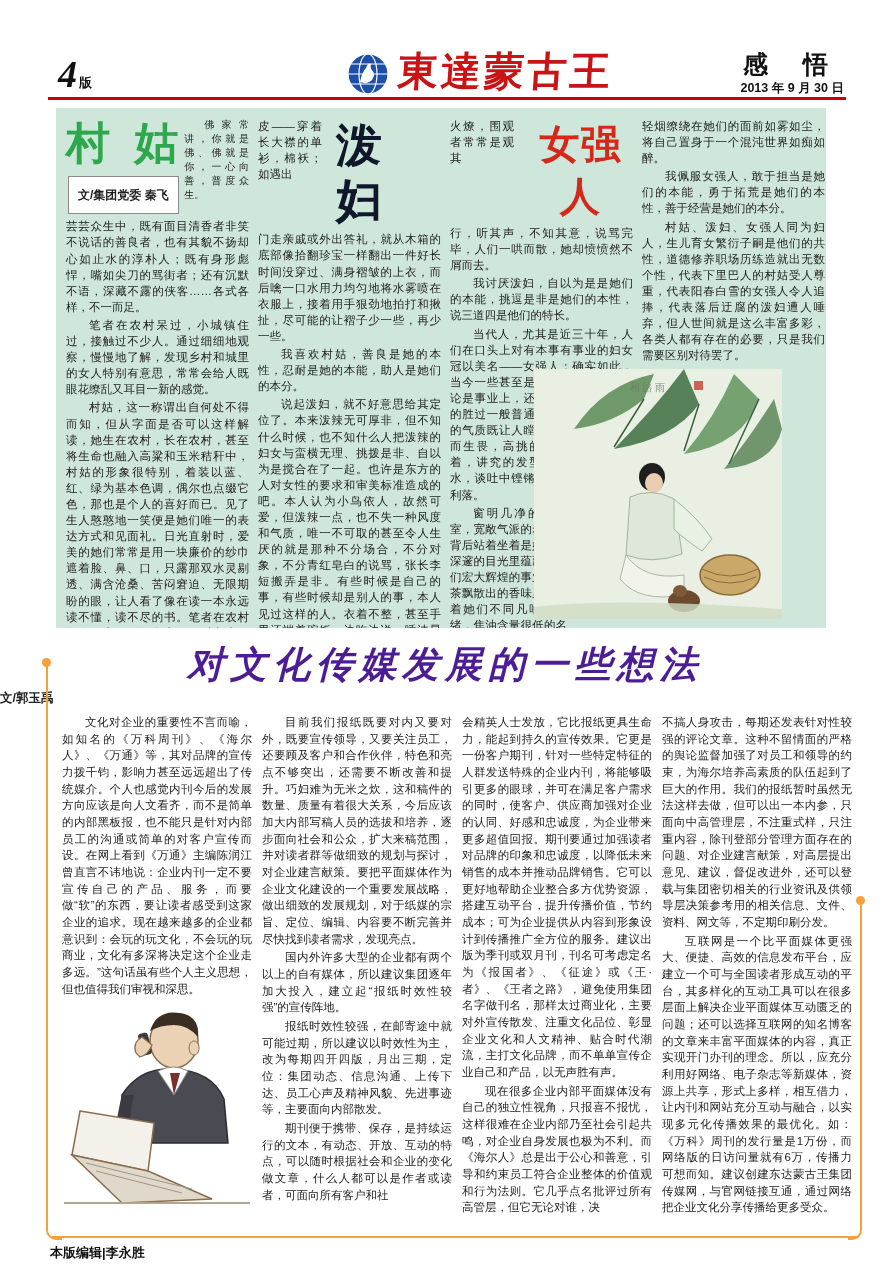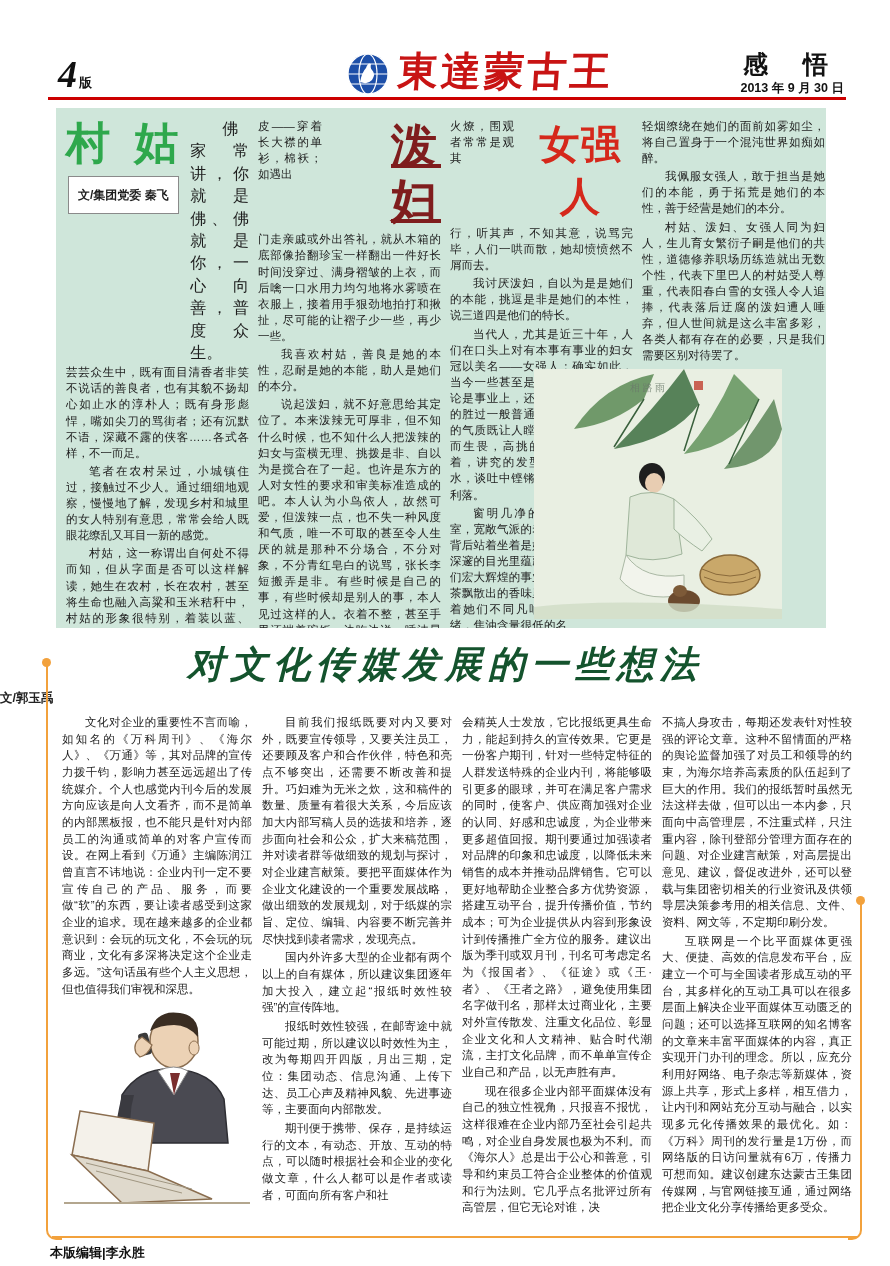--- a/index.html
+++ b/index.html
@@ -15,31 +15,31 @@
   .hdr-section{position:absolute;right:48px;top:48px;font-size:25px;font-weight:bold;color:#111;letter-spacing:14px;}
   .hdr-date{position:absolute;right:46px;top:80px;font-size:12.5px;font-weight:bold;color:#111;}
   .hdr-rule{position:absolute;left:48px;right:44px;top:97px;height:3px;background:#cc0000;}
   
   .a1{position:absolute;left:56px;top:108px;width:770px;height:520px;background:#cfe6da;box-sizing:border-box;padding:10px 8px 8px 10px;overflow:hidden;}
   .a1-cols{display:flex;gap:9px;height:100%;}
   .a1col{width:183px;flex:0 0 183px;font-size:11.5px;line-height:1.40;text-align:justify;color:#1d1d1d;}
   .para{text-indent:2em;margin:0 0 2px 0;}
   .cont{text-indent:0;}
   .t-cungu{font-size:44px;font-weight:bold;color:#2ea84c;letter-spacing:6px;line-height:1.15;white-space:nowrap;}
-  .t-pofu{font-size:46px;font-weight:bold;color:#7f1d1d;letter-spacing:4px;line-height:1.2;text-align:right;flex:1;text-decoration:underline;}
+  .t-pofu{font-size:46px;font-weight:bold;color:#0f172a;letter-spacing:4px;line-height:1.2;text-align:left;flex:1;}
   .t-nvqr{font-size:40px;font-weight:bold;color:#d5281b;letter-spacing:1px;line-height:1.3;text-align:center;flex:1;}
   .byline-box{display:inline-block;background:#fff;border:1px solid #8a8a8a;padding:10px 9px;font-size:12px;font-weight:bold;margin:7px 0 4px 2px;}
   .a1-toprow{display:flex;gap:14px;margin-bottom:3px;}
   .side-text{width:64px;flex:0 0 64px;font-size:11.5px;line-height:1.4;text-align:justify;}
-  .col1-head{display:flex;gap:6px;}
-  .col1-head .intro{flex:1;font-size:16px;line-height:1.4;text-align:justify;text-indent:2em;font-family:Liberation Serif, serif;}
+  .col1-head{display:flex;gap:0;}
+  .col1-head .intro{flex:1;font-size:10px;line-height:1.4;text-align:justify;text-indent:2em;font-family:Liberation Serif, serif;}
   .narrow{width:64%;}
   .a1-painting{position:absolute;right:10px;bottom:9px;width:282px;height:250px;}
   
-  .a2-title{position:absolute;left:0;right:0;top:640px;text-align:center;font-size:37px;font-weight:bold;font-style:italic;color:#14532d;letter-spacing:6px;font-family:"Liberation Serif",serif;}
+  .a2-title{position:absolute;left:0;right:0;top:640px;text-align:center;font-size:37px;font-weight:bold;font-style:italic;color:#4c1d95;letter-spacing:6px;font-family:"Liberation Serif",serif;}
   .a2-byline{position:absolute;left:0;right:0;top:690px;text-align:left;font-size:12.5px;font-weight:bold;color:#222;}
   .a2-body{position:absolute;left:62px;top:714px;width:792px;height:524px;display:flex;gap:10px;overflow:hidden;}
   .a2col{width:190px;flex:0 0 190px;font-size:11.5px;line-height:1.45;text-align:justify;color:#1d1d1d;}
   .a2-illo{margin-top:6px;}
   
   .frame-left{position:absolute;left:46px;top:666px;width:14px;height:572px;border-left:2px solid #f2a13c;border-bottom:2px solid #f2a13c;border-bottom-left-radius:10px;}
   .frame-bottom{position:absolute;left:52px;top:1236px;width:806px;height:2px;background:#f2a13c;}
   .frame-right{position:absolute;left:848px;top:904px;width:12px;height:334px;border-right:2px solid #f2a13c;border-bottom:2px solid #f2a13c;border-bottom-right-radius:10px;}
   .frame-dot{position:absolute;width:9px;height:9px;border-radius:50%;background:#f2a13c;}
   .dot-l{left:42px;top:658px;}

